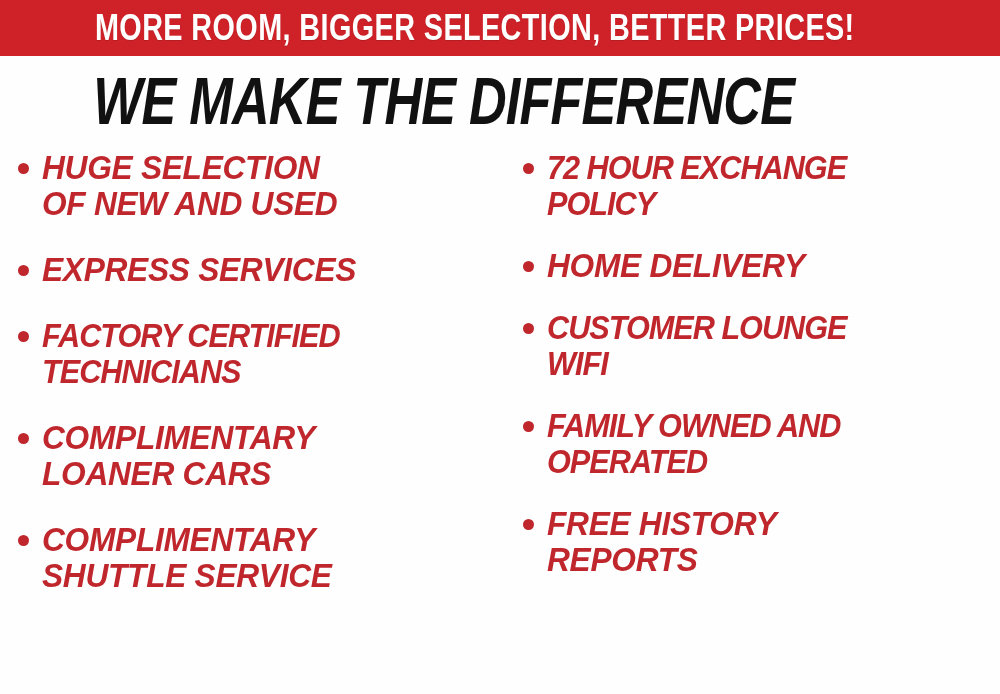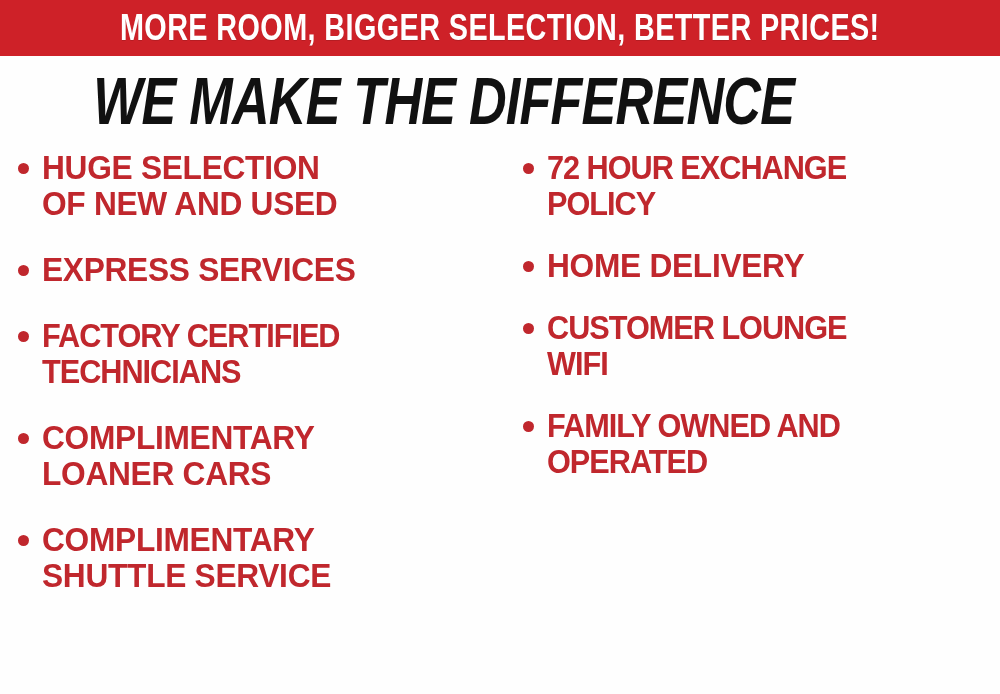--- a/index.html
+++ b/index.html
@@ -21,21 +21,20 @@
   
   #banner {
     position: absolute;
     left: 0;
     top: 0;
     width: 1000px;
     height: 56px;
     background: #ce2128;
     display: flex;
     align-items: center;
-    justify-content: center;
   }
   #banner-text {
     color: #ffffff;
     font-family: "Liberation Sans", sans-serif;
     font-weight: bold;
     font-size: 36px;
     line-height: 36px;
     letter-spacing: 0.5px;
     transform: scaleX(0.80);
     transform-origin: center center;
@@ -69,20 +68,21 @@
 
   
   #columns {
     position: absolute;
     left: 0;
     top: 150px;
     width: 1000px;
     height: 544px;
     display: flex;
     align-items: flex-start;
+    font-style: italic;
   }
   .column {
     box-sizing: border-box;
   }
   #col-left {
     width: 505px;
     padding-left: 18px;
     padding-right: 4px;
   }
   #col-right {
@@ -192,18 +192,23 @@
 WIFI</span>
       </div>
 
 
       <div class="bullet-item">
         <span class="bullet-dot"></span>
         <span class="bullet-text tight">FAMILY OWNED AND
 OPERATED</span>
       </div>
 
+      <div class="bullet-item">
+        <span class="bullet-dot"></span>
+        <span class="bullet-text">FREE HISTORY
+REPORTS</span>
+      </div>
 
     </div>
 
   </div>
 
 </div>
 
 </body></html>

